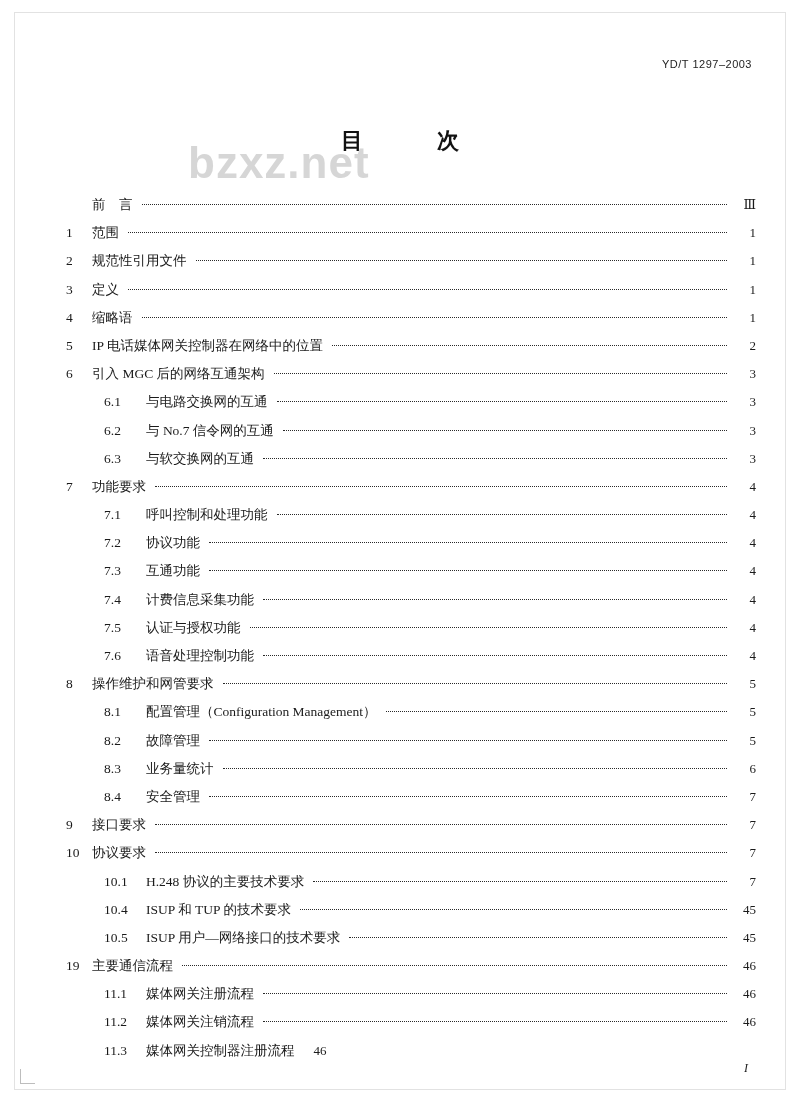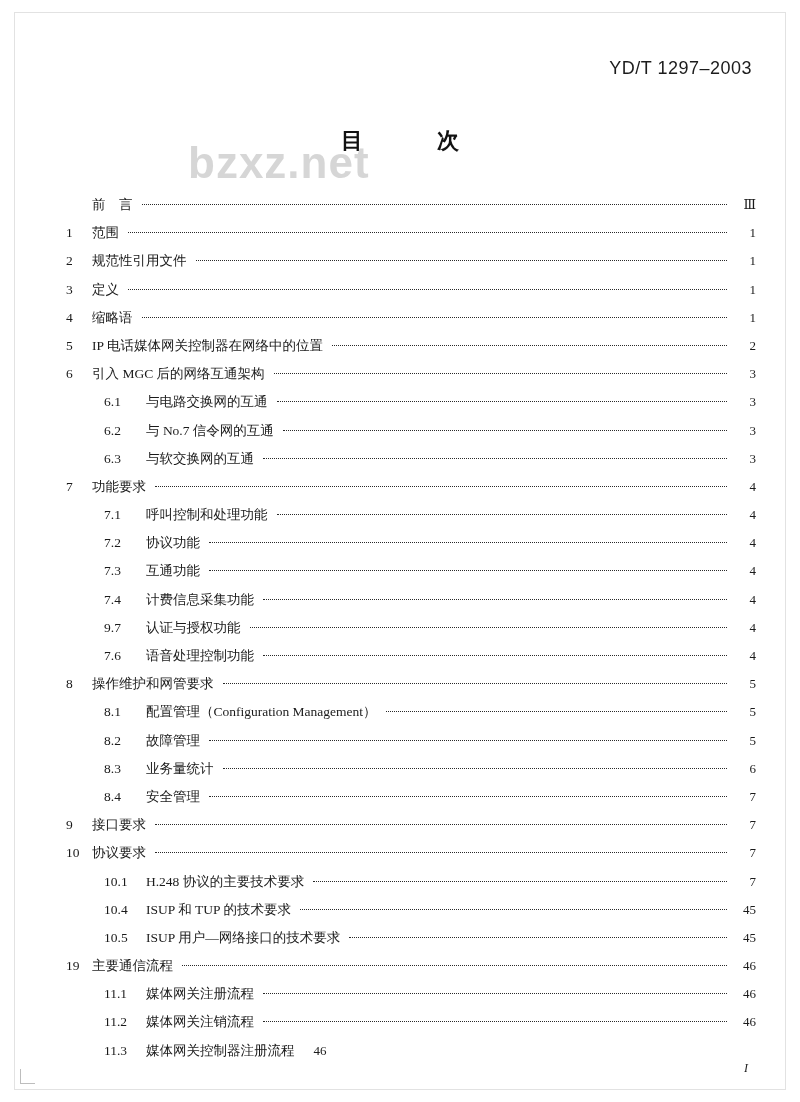--- a/index.html
+++ b/index.html
@@ -24,21 +24,21 @@
     right: 14px;
     bottom: 12px;
     border: 1px solid #e2e2e2;
     pointer-events: none;
   }
   .header-code {
     position: absolute;
     top: 58px;
     right: 48px;
     font-family: "Liberation Sans", sans-serif;
-    font-size: 18px;
+    font-size: 11px;
     letter-spacing: 0.5px;
     color: #1c1c1c;
   }
   .doc-title {
     position: absolute;
     top: 126px;
     left: 0;
     width: 100%;
     text-align: center;
     font-size: 22px;
@@ -216,21 +216,21 @@
         <span class="toc-dots"></span>
         <span class="toc-page">4</span>
       </div>
       <div class="toc-row lvl1">
         <span class="toc-num">7.4</span>
         <span class="toc-text">计费信息采集功能</span>
         <span class="toc-dots"></span>
         <span class="toc-page">4</span>
       </div>
       <div class="toc-row lvl1">
-        <span class="toc-num">9.7</span>
+        <span class="toc-num">7.5</span>
         <span class="toc-text">认证与授权功能</span>
         <span class="toc-dots"></span>
         <span class="toc-page">4</span>
       </div>
       <div class="toc-row lvl1">
         <span class="toc-num">7.6</span>
         <span class="toc-text">语音处理控制功能</span>
         <span class="toc-dots"></span>
         <span class="toc-page">4</span>
       </div>

